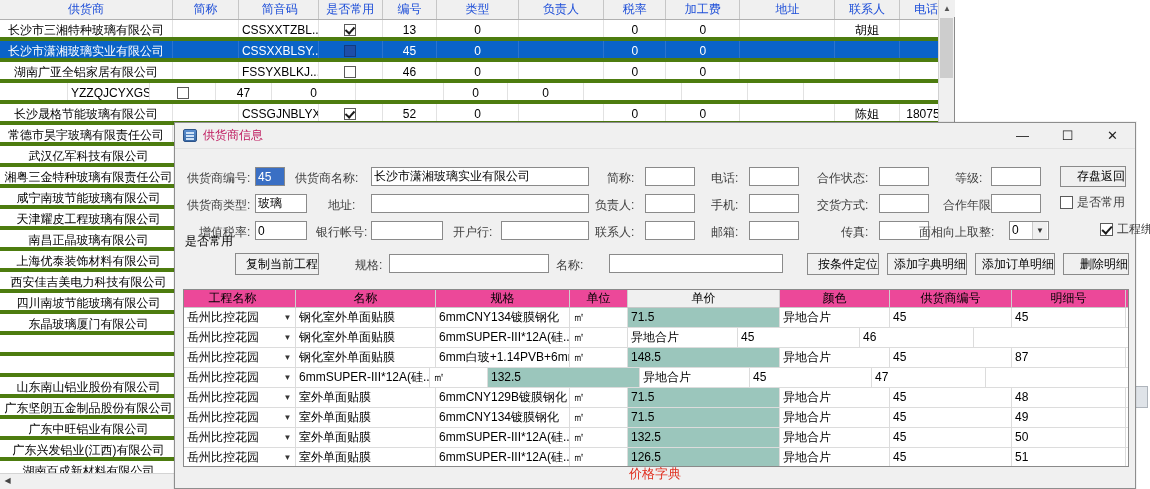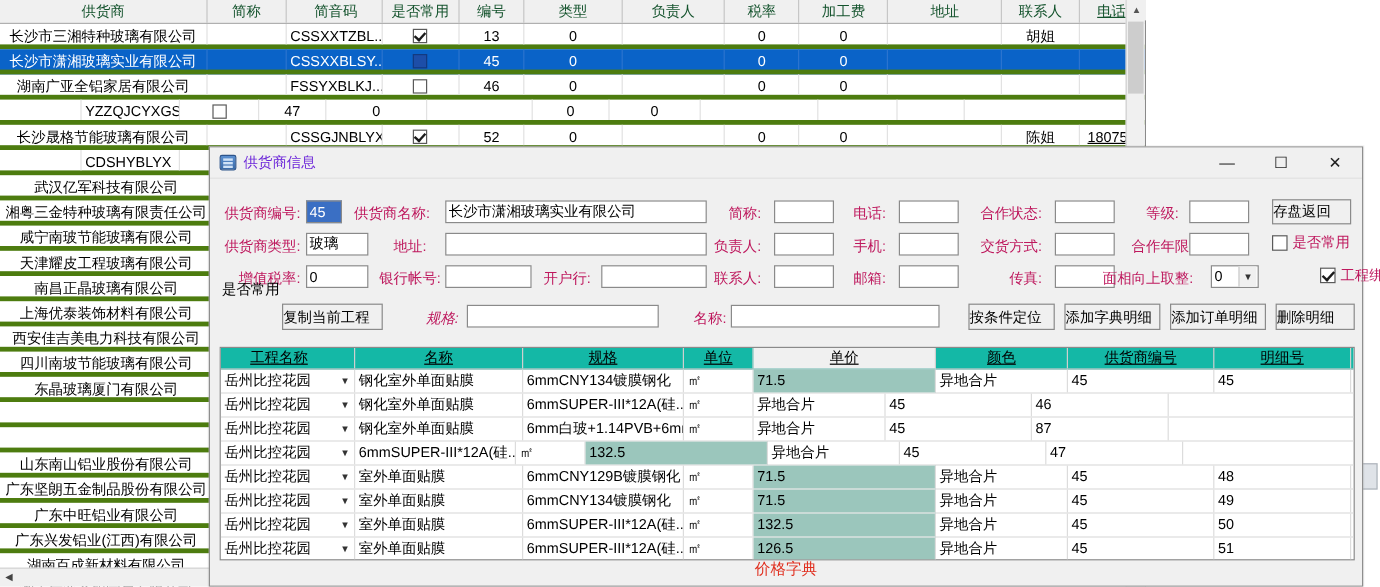--- a/index.html
+++ b/index.html
@@ -19,21 +19,21 @@
     position: absolute; left: 0; top: 0; width: 955px; height: 489px;
     background: #ffffff;
     border-right: 1px solid #8a8a8a;
   }
   .bg-grid .hdr {
     display: flex; height: 20px; background: #f0f0f0;
     border-bottom: 1px solid #b0b0b0;
   }
   .bg-grid .hdr div {
     border-right: 1px solid #c6c6c6;
-    text-align: center; line-height: 19px; font-size: 12px; color: #14532d;
+    text-align: center; line-height: 19px; font-size: 12px; color: #1d4ed8;
     overflow: hidden; white-space: nowrap;
   }
   .bg-grid .row {
     display: flex; height: 21px; border-bottom: 4px solid #4d7c0f;
   }
   .bg-grid .row div {
     border-right: 1px solid #e2e2e2;
     line-height: 20px; font-size: 12px; overflow: hidden; white-space: nowrap;
   }
   .bg-grid .row.sel { background: #0a63c8; color: #fff; }
@@ -42,21 +42,21 @@
   .c1 { width: 68px; text-align: center; }
   .c2 { width: 82px; padding-left: 3px; }
   .c3 { width: 66px; text-align: center; }
   .c4 { width: 56px; text-align: center; }
   .c5 { width: 84px; text-align: center; }
   .c6 { width: 88px; text-align: center; }
   .c7 { width: 64px; text-align: center; }
   .c8 { width: 76px; text-align: center; }
   .c9 { width: 98px; text-align: center; }
   .c10 { width: 66px; text-align: center; }
-  .c11 { width: 56px; text-align: center; text-decoration: underline; }
+  .c11 { width: 56px; text-align: center; }
   .chk {
     display: inline-block; width: 12px; height: 12px;
     border: 1px solid #5a5a5a; background: #fff; vertical-align: -2px;
     position: relative;
   }
   .chk.on::after {
     content: ""; position: absolute; left: 2px; top: 0px;
     width: 4px; height: 7px; border: solid #1b1b1b;
     border-width: 0 2px 2px 0; transform: rotate(42deg);
   }
@@ -104,41 +104,41 @@
   .dlg-ico {
     width: 14px; height: 13px; margin-left: 8px; margin-right: 6px;
     background: linear-gradient(#5b8fd0, #3a6ba8);
     border: 1px solid #2d5party; border: 1px solid #2d548a; border-radius: 2px;
     position: relative;
   }
   .dlg-ico::after {
     content: ""; position: absolute; left: 2px; top: 2px; width: 8px; height: 2px; background: #cfe2f7;
     box-shadow: 0 3px 0 #cfe2f7, 0 6px 0 #cfe2f7;
   }
-  .dlg-title .txt { font-size: 12px; color: #6d28d9; }
+  .dlg-title .txt { font-size: 12px; color: #be185d; }
   .win-btns { margin-left: auto; display: flex; height: 26px; }
   .win-btns div {
     width: 45px; height: 26px; line-height: 26px; text-align: center;
     font-size: 13px; color: #222;
   }
 
   .dlg-body { position: relative; padding: 0; height: 340px; }
 
-  .fld-label { font-size: 12px; color: #be185d; white-space: nowrap; }
+  .fld-label { font-size: 12px; color: #404040; white-space: nowrap; }
   .inp {
     border: 1px solid #8a8a8a; background: #fff; height: 19px;
     font-size: 12px; padding: 0 2px; line-height: 17px;
     font-family: "Liberation Sans", sans-serif; color: #000;
   }
   .inp.sel-blue { background: #3a6fc4; color: #fff; }
   .abs { position: absolute; }
 
   .btn {
     border: 1px solid #8a8a8a; background: #f0f0f0; height: 21px;
-    font-size: 12px; line-height: 19px; text-align: left; color: #000;
+    font-size: 12px; line-height: 19px; text-align: right; color: #000;
     font-family: "Liberation Sans", sans-serif;
   }
   .btn.tall { height: 22px; line-height: 20px; }
 
   .cbx-row { display: flex; align-items: center; gap: 4px; }
   .cbx {
     width: 13px; height: 13px; border: 1px solid #5a5a5a; background: #fff;
     position: relative; display: inline-block;
   }
   .cbx.on::after {
@@ -155,21 +155,21 @@
     position: absolute; right: 1px; top: 0; width: 15px; height: 17px;
     background: #f0f0f0; border-left: 1px solid #cacaca;
     text-align: center; line-height: 17px; font-size: 8px; color: #333;
   }
 
   
   .dgrid {
     position: absolute; left: 8px; top: 140px; width: 946px; height: 178px;
     background: #fff; border: 1px solid #8a8a8a; overflow: hidden;
   }
-  .dgrid .dhdr { display: flex; height: 18px; background: #14b8a6; border-bottom: 1px solid #c8c8c8; text-decoration: underline; }
+  .dgrid .dhdr { display: flex; height: 18px; background: #ec4899; border-bottom: 1px solid #c8c8c8; }
   .dgrid .dhdr div {
     border-right: 1px solid #cfcfcf; text-align: center; line-height: 17px;
     font-size: 12px; overflow: hidden; white-space: nowrap;
   }
   .dgrid .drow { display: flex; height: 20px; border-bottom: 1px solid #dcdcdc; }
   .dgrid .drow > div {
     border-right: 1px solid #dcdcdc; line-height: 19px; font-size: 12px;
     overflow: hidden; white-space: nowrap; padding-left: 3px;
   }
   .d0 { width: 112px; position: relative; padding-right: 14px !important; }
@@ -281,20 +281,21 @@
       <div class="c5">0</div>
       <div class="c6"></div>
       <div class="c7">0</div>
       <div class="c8">0</div>
       <div class="c9"></div>
       <div class="c10">陈姐</div>
       <div class="c11">180751</div>
     </div>
 
     <div class="row">
+      <div class="c0">常德市昊宇玻璃有限责任公司</div>
       <div class="c1"></div>
       <div class="c2">CDSHYBLYX</div>
       <div class="c3"><span class="chk on"></span></div>
       <div class="c4">57</div>
       <div class="c5">0</div>
       <div class="c6"></div>
       <div class="c7">0</div>
       <div class="c8"></div>
       <div class="c9">常德</div>
       <div class="c10">郑总</div>
@@ -430,23 +431,23 @@
         <span class="caret">▼</span>
       </div>
       <div class="cbx-row abs" style="left:885px; top:72px;margin-left:40px;">
         <span class="cbx on"></span>
         <span class="fld-label">工程绑定</span>
       </div>
 
       <span class="supplier-detail-label">是否常用</span>
 
       <div class="btn tall abs" style="left:60px; top:104px; width:84px;">复制当前工程</div>
-      <span class="fld-label abs" style="left:180px; top:108px;font-style:italic;">规格:</span>
+      <span class="fld-label abs" style="left:180px; top:108px;">规格:</span>
       <input class="inp abs" style="left: 214px; top: 105px; width: 160px;" value="">
-      <span class="fld-label abs" style="left:403px; top:108px;">名称:</span>
+      <span class="fld-label abs" style="left:381px; top:108px;">名称:</span>
       <input class="inp abs" style="left: 434px; top: 105px; width: 174px;" value="">
       <div class="btn tall abs" style="left:632px; top:104px; width:72px;">按条件定位</div>
       <div class="btn tall abs" style="left:712px; top:104px; width:80px;">添加字典明细</div>
       <div class="btn tall abs" style="left:800px; top:104px; width:80px;">添加订单明细</div>
       <div class="btn tall abs" style="left:888px; top:104px; width:66px;">删除明细</div>
 
       <div class="dgrid">
         <div class="dhdr">
           <div class="d0">工程名称</div>
           <div class="d1">名称</div>
@@ -475,20 +476,21 @@
           <div class="d3">㎡</div>
           <div class="d5">异地合片</div>
           <div class="d6">45</div>
           <div class="d7">46</div>
         </div>
         <div class="drow">
           <div class="d0"><span>岳州比控花园</span><span class="dd">▼</span></div>
           <div class="d1">钢化室外单面贴膜</div>
           <div class="d2">6mm白玻+1.14PVB+6mm...</div>
           <div class="d3">㎡</div>
+          <div class="d4">148.5</div>
           <div class="d5">异地合片</div>
           <div class="d6">45</div>
           <div class="d7">87</div>
         </div>
         <div class="drow">
           <div class="d0"><span>岳州比控花园</span><span class="dd">▼</span></div>
           <div class="d2">6mmSUPER-III*12A(硅...</div>
           <div class="d3">㎡</div>
           <div class="d4">132.5</div>
           <div class="d5">异地合片</div>

